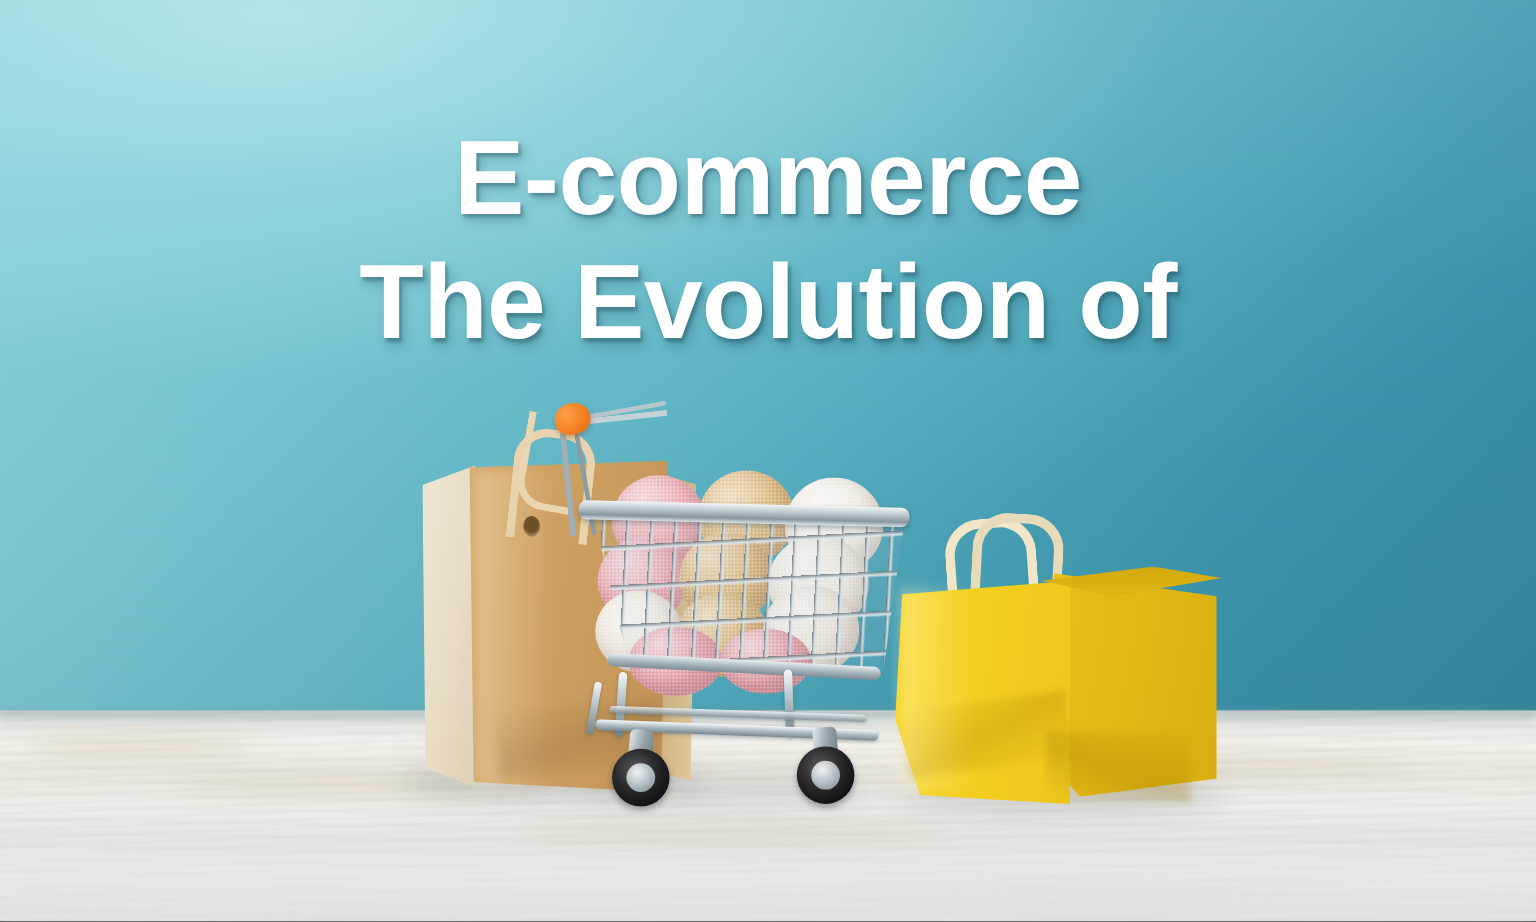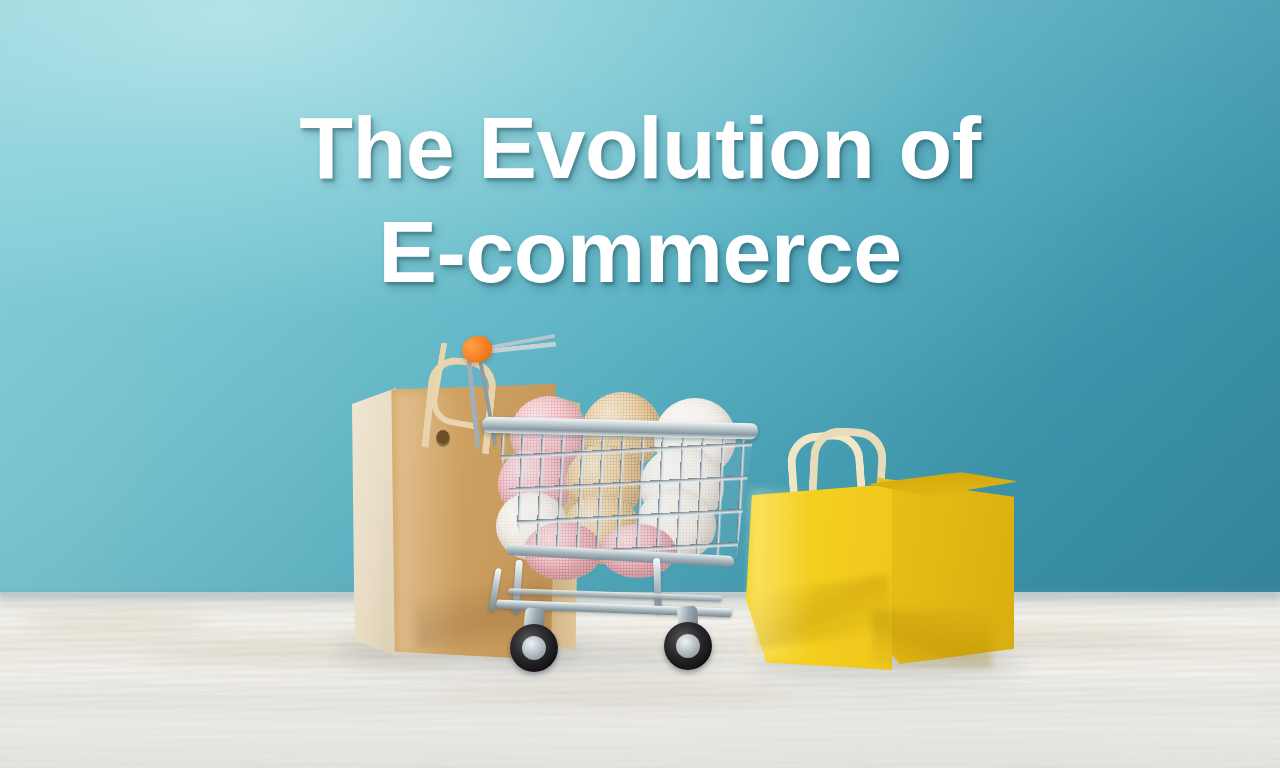--- a/index.html
+++ b/index.html
@@ -394,22 +394,22 @@
     <div class="grain-blotch" style="left:700px; top:140px; width:420px; height:15px; opacity:.6;"></div>
     <div class="table-top-edge"></div>
     <div class="table-front-blur"></div>
   </div>
 
   <div class="shadow" style="left:336px; top:636px; width:250px; height:30px;"></div>
   <div class="shadow" style="left:486px; top:646px; width:250px; height:26px; opacity:.7;"></div>
   <div class="shadow" style="left:742px; top:648px; width:280px; height:28px;"></div>
 
   <div class="title">
+    <span class="title-line">E-commerce</span>
     <span class="title-line">The Evolution of</span>
-    <span class="title-line">E-commerce</span>
   </div>
 
   <div class="kraft-bag">
     <div class="kraft-back-flap"></div>
     <div class="kraft-side"></div>
     <div class="kraft-front"></div>
     <div class="kraft-front-sheen"></div>
     <div class="kraft-crease"></div>
     <div class="kraft-eyelet"></div>
     <div class="kraft-handle"></div>

